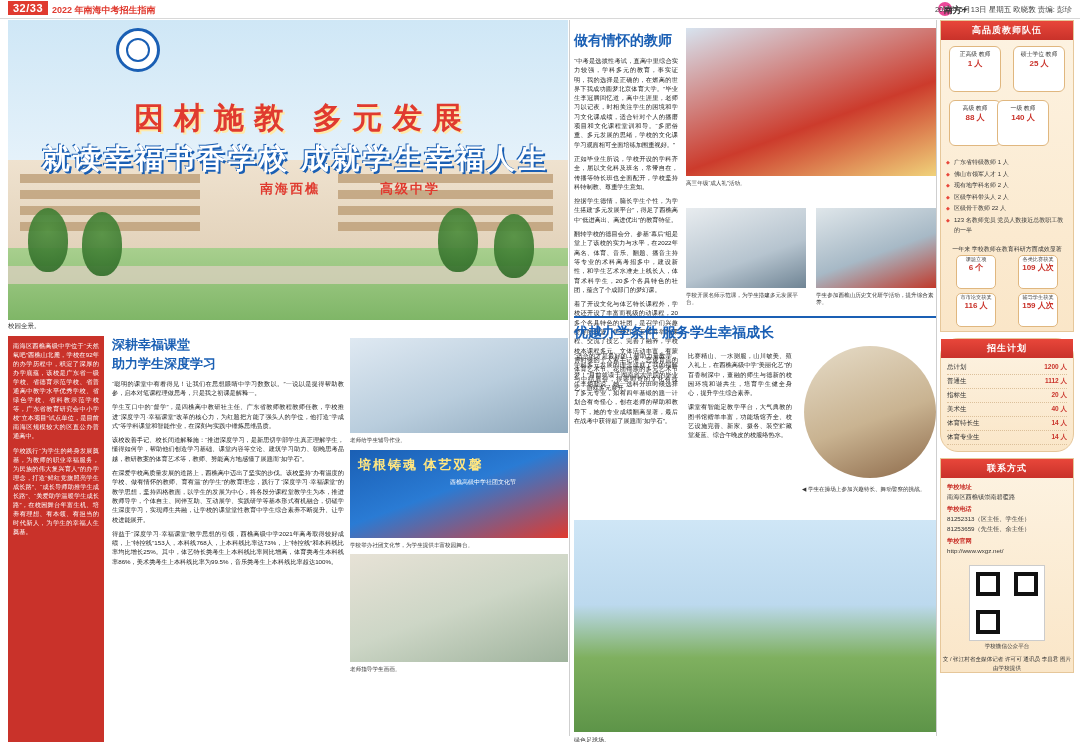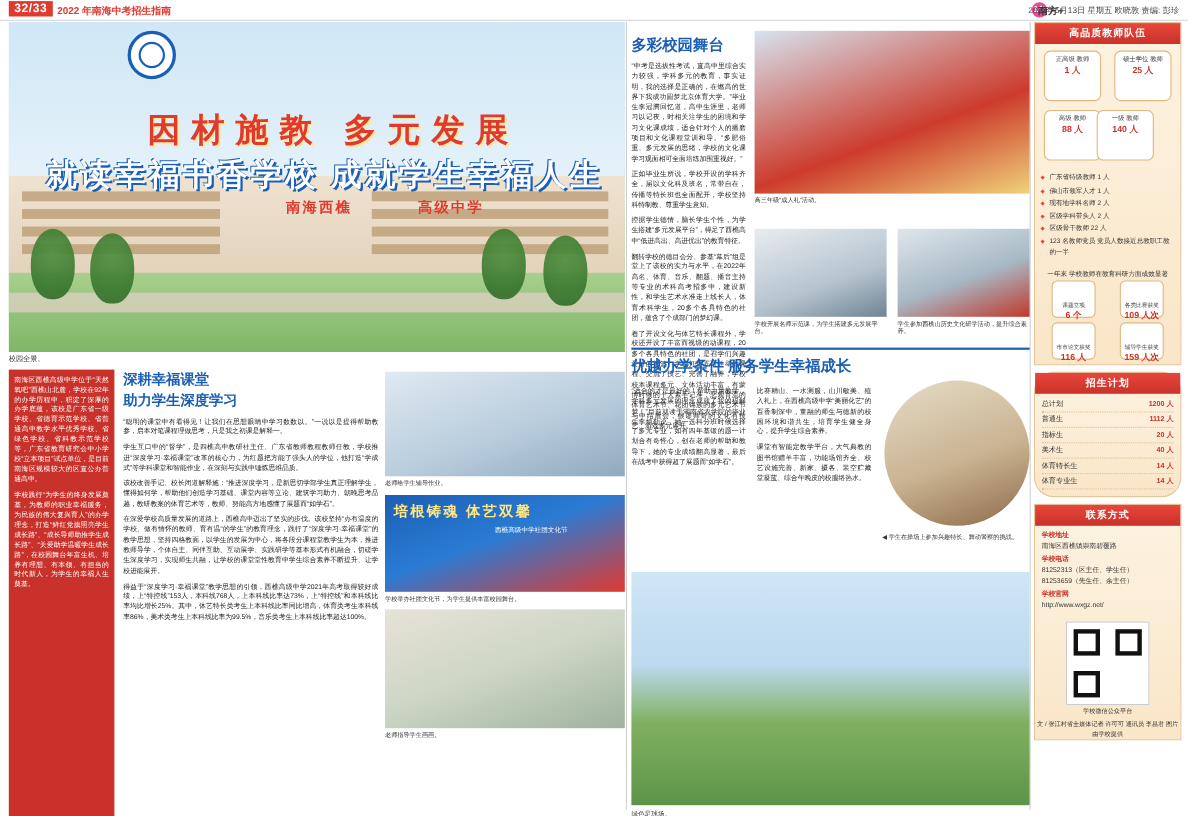--- a/index.html
+++ b/index.html
@@ -80,21 +80,21 @@
   .rpanel{position:relative;width:134px;background:linear-gradient(180deg,#fdf3e2,#fae6c8);border:1px solid #e6c79a;box-sizing:border-box;}
   .rhdr{background:linear-gradient(180deg,#e8463a,#c9322a);color:#fff;font-size:9px;font-weight:bold;text-align:center;padding:3px 0;letter-spacing:1px;}
   .teach-circles{position:relative;height:112px;margin-top:4px;}
   .circ{position:absolute;width:52px;height:46px;border-radius:6px;background:#fff;border:1px solid #e0b77f;box-sizing:border-box;text-align:center;font-size:5.8px;color:#333;padding-top:4px;line-height:1.35;}
   .circ b{color:#c9322a;font-size:8px;}
   .bullets{padding:2px 5px 5px 5px;font-size:6px;line-height:1.6;color:#333;}
   .bullets div{position:relative;padding-left:8px;margin-bottom:2px;}
   .bullets div::before{content:"◆";position:absolute;left:0;top:0;color:#e8463a;font-size:5px;}
   .yearline{text-align:center;font-size:6px;color:#333;margin:3px 0 1px;}
   .award-row{display:flex;justify-content:space-around;padding:0 4px 4px;}
-  .award{width:40px;height:34px;border-radius:5px;background:#fff;border:1px solid #e0b77f;text-align:center;font-size:5.2px;color:#444;padding-top:19px;line-height:1.25;box-sizing:border-box;}
+  .award{width:40px;height:34px;border-radius:5px;background:#fff;border:1px solid #e0b77f;text-align:center;font-size:5.2px;color:#444;padding-top:0;line-height:1.25;box-sizing:border-box;}
   .award b{display:block;color:#c9322a;font-size:8px;}
   .plan-table{padding:3px 6px 6px;}
   .plan-row{display:flex;justify-content:space-between;font-size:6.5px;color:#333;border-bottom:1px dotted #dcc09a;padding:2px 0;}
   .plan-row b{color:#c9322a;}
   .contact{padding:4px 6px 6px;font-size:6.2px;line-height:1.55;color:#333;}
   .contact .lbl{color:#c9322a;font-weight:bold;}
   .qr{width:74px;height:74px;margin:4px auto 2px;background:#fff;border:1px solid #ccc;position:relative;}
   .qr::before{content:"";position:absolute;left:6px;top:6px;width:16px;height:16px;border:4px solid #111;}
   .qr::after{content:"";position:absolute;right:6px;top:6px;width:16px;height:16px;border:4px solid #111;}
   .qrdot{position:absolute;left:6px;bottom:6px;width:16px;height:16px;border:4px solid #111;}
@@ -176,21 +176,21 @@
     <div style="position:absolute;left:342px;top:520px;width:218px;" class="cap">学校举办社团文化节，为学生提供丰富校园舞台。</div>
 
     <div class="ph photo-paint"></div>
     <div style="position:absolute;left:342px;top:644px;width:218px;" class="cap">老师指导学生画画。</div>
   </div>
 
   <div class="col-mid">
 
     <div class="mid-col1">
       <div class="mid-hd">
-        <div>多彩校园舞台</div>
+        <div>做有情怀的教师</div>
       </div>
       <div class="bodytext">
         <p>“中考是选拔性考试，直高中里综合实力较强，学科多元的教育，事实证明，我的选择是正确的，在燃高的世界下我成功圆梦北京体育大学。”毕业生李冠腾回忆道，高中生涯里，老师习以记夜，时相关注学生的困境和学习文化课成绩，适合针对个人的播磨项目和文化课程堂训和导。“多肥俗重、多元发展的思绪，学校的文化课学习观面相可全面培练加围重视好。”</p>
         <p>正如毕业生所说，学校开设的学科齐全，届以文化科及班名，常带自在，传播等特长班也全面配开，学校坚持科特制教、尊重学生意知。</p>
         <p>控据学生德情，脑长学生个性，为学生搭建“多元发展平台”，得足了西樵高中“低进高出、高进优出”的教育特征。</p>
         <p>翻转学校的德目会分、参基“幕后”组是堂上了该校的实力与水平，在2022年高名、体育、音乐、翻题、播音主持等专业的术科高考招多中，建设新性，和学生艺术水准走上线长人，体育术科学生，20多个各具特色的社团，蕴含了个成部门的梦幻课。</p>
         <p>着了开设文化与体艺特长课程外，学校还开设了丰富而视级的动课程，20多个各具特色的社团，是召学们兴趣爱好的摇篮。学校打造五育并举的课程、交流了技艺、完善了融养，学校校本课程多元、文体活动丰富，有蒙博时候的十大素手记准，恶观育流的体育艺术节、花团锦蔟的多元艺术节与中结盾会，很谬师奇的文化有技艺、游戏多元展开。</p>
       </div>
     </div>
 

